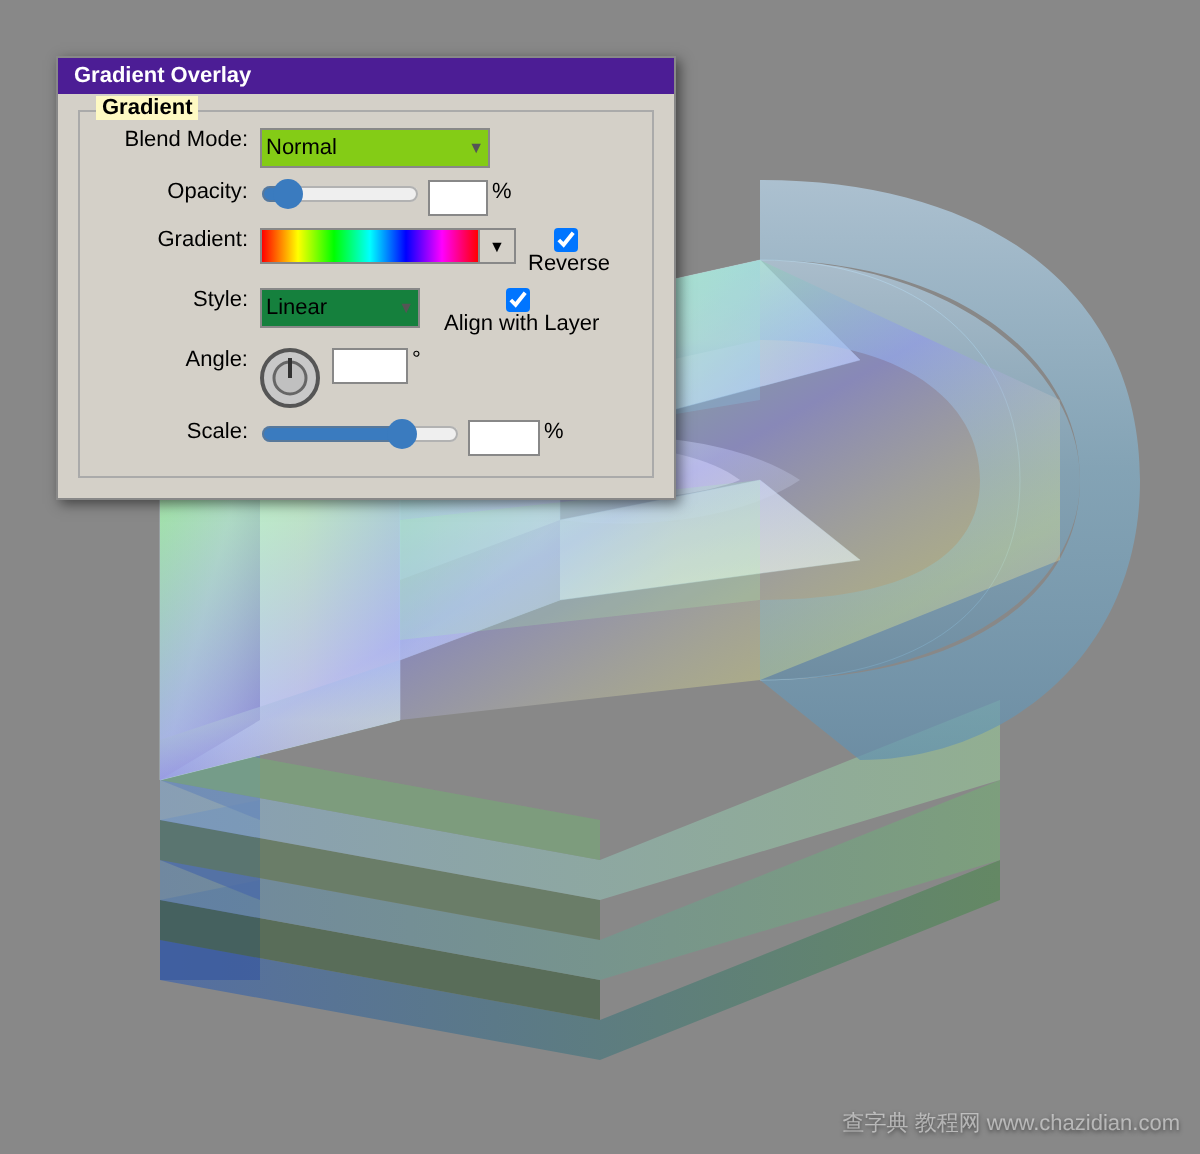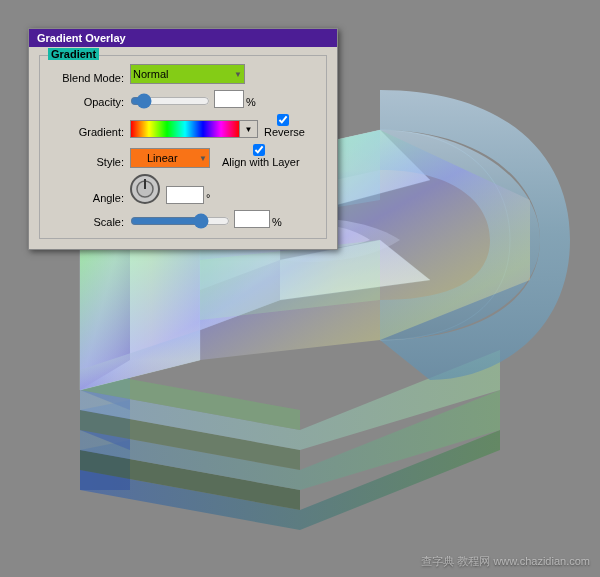--- a/index.html
+++ b/index.html
@@ -52,30 +52,30 @@
       padding: 8px 10px 10px 10px;
       margin-top: 2px;
       position: relative;
       background: #d4d0c8;
     }
 
     .section-label {
       position: absolute;
       top: -8px;
       left: 8px;
-      background: #14b8a6;
+      background: #fef9c3;
       padding: 0 3px;
       font-size: 11px;
       font-weight: bold;
       color: #000;
     }
 
     .row {
       display: flex;
-      align-items: flex-end;
+      align-items: flex-start;
       margin-bottom: 6px;
     }
 
     .row-label {
       width: 80px;
       text-align: right;
       padding-right: 6px;
       font-size: 11px;
       color: #000;
       flex-shrink: 0;
@@ -185,24 +185,24 @@
       right: 3px;
       top: 50%;
       transform: translateY(-50%);
       pointer-events: none;
       color: #555;
     }
 
     .style-select-wrapper select {
       width: 80px;
       height: 20px;
-      background: #f97316;
-      border: 1px solid #888;
-      font-size: 11px;
-      padding: 1px 14px 1px 16px;
+      background: #15803d;
+      border: 1px solid #888;
+      font-size: 11px;
+      padding: 1px 14px 1px 2px;
       appearance: none;
       -webkit-appearance: none;
     }
 
     
     .angle-dial {
       width: 30px;
       height: 30px;
       border-radius: 50%;
       border: 2px solid #555;

